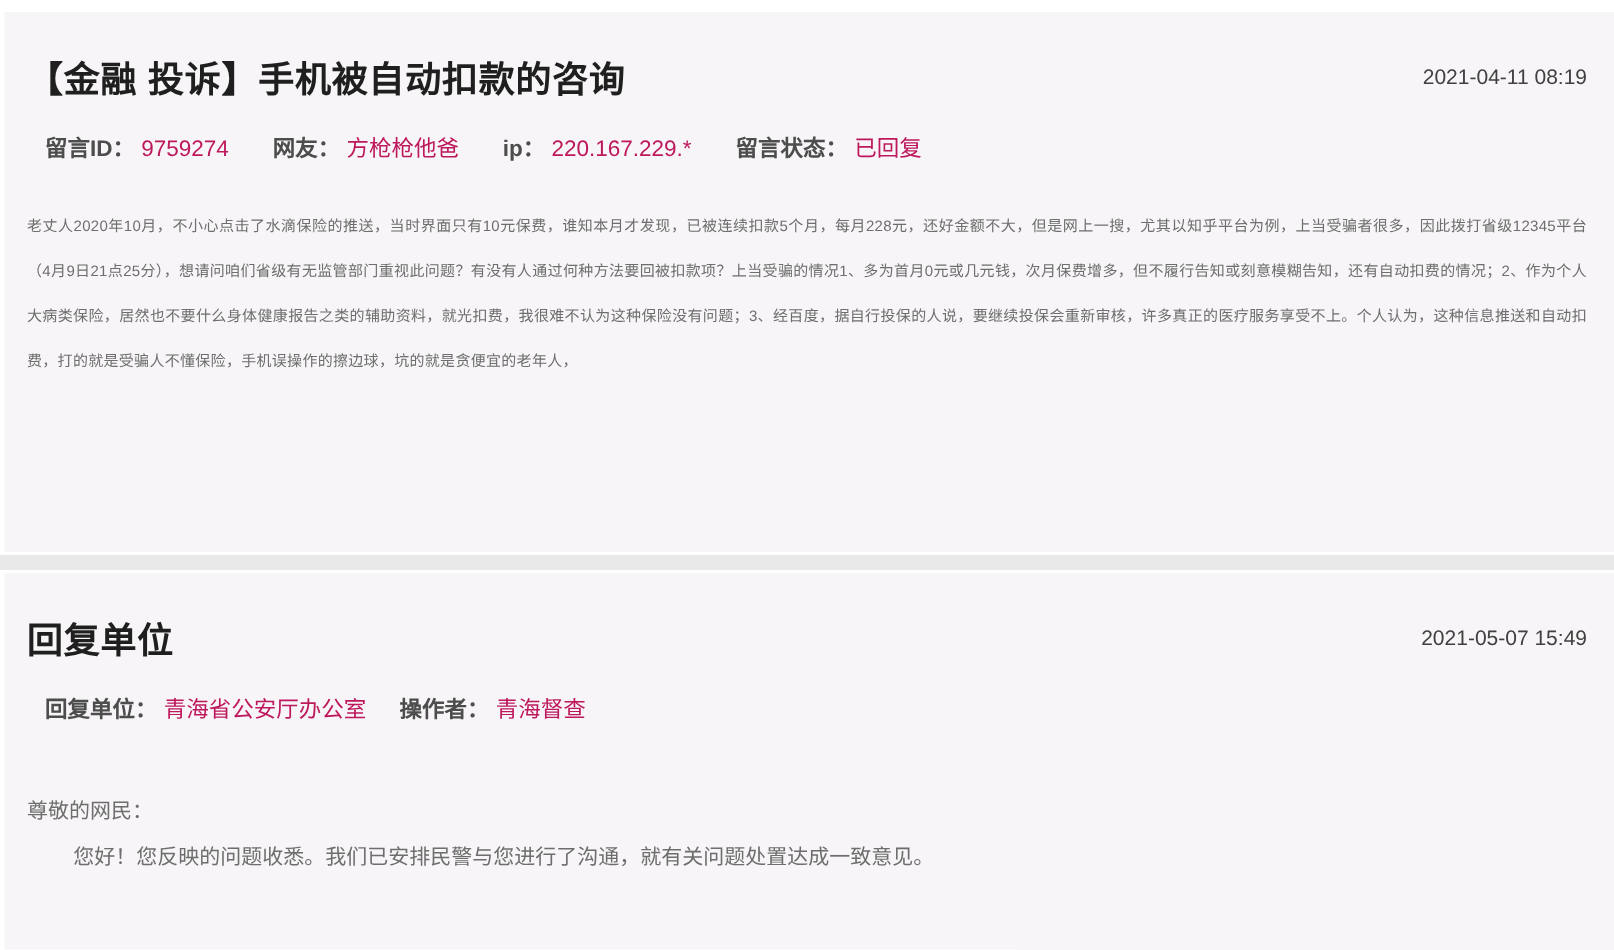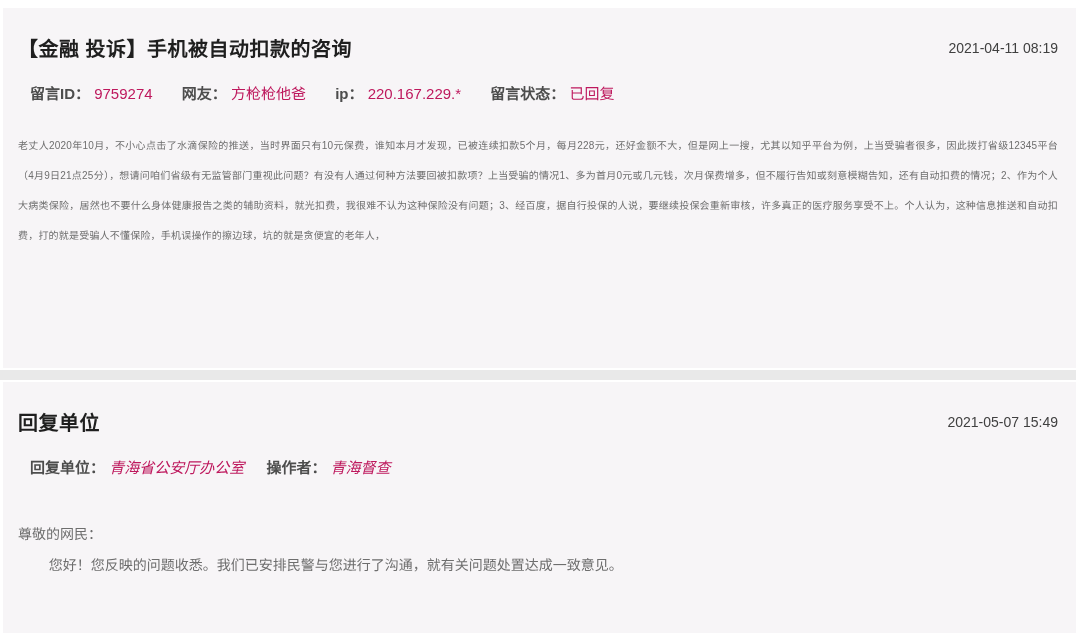--- a/index.html
+++ b/index.html
@@ -26,21 +26,21 @@
   .card-reply {
     height: 251px;
   }
   .card-head {
     display: flex;
     justify-content: space-between;
     align-items: center;
     padding-top: 25px;
   }
   .card-title {
-    font-size: 20px;
+    font-size: 24px;
     font-weight: bold;
     color: #1f1f1f;
     letter-spacing: 0.5px;
   }
   .card-date {
     font-size: 14px;
     color: #404040;
   }
   .meta-row {
     margin-top: 21px;
@@ -51,21 +51,20 @@
     font-weight: bold;
     color: #4d4d4d;
     margin-left: 12px;
   }
   .meta-value {
     color: #be185d;
     margin-right: 13px;
   }
   .meta-row.reply .meta-value {
     margin-right: 6px;
-    font-style: italic;
   }
   .message-body {
     margin-top: 26px;
     font-size: 10px;
     line-height: 30px;
     color: #6e6e6e;
     text-align: justify;
     letter-spacing: 0.2px;
   }
   .reply-body {

